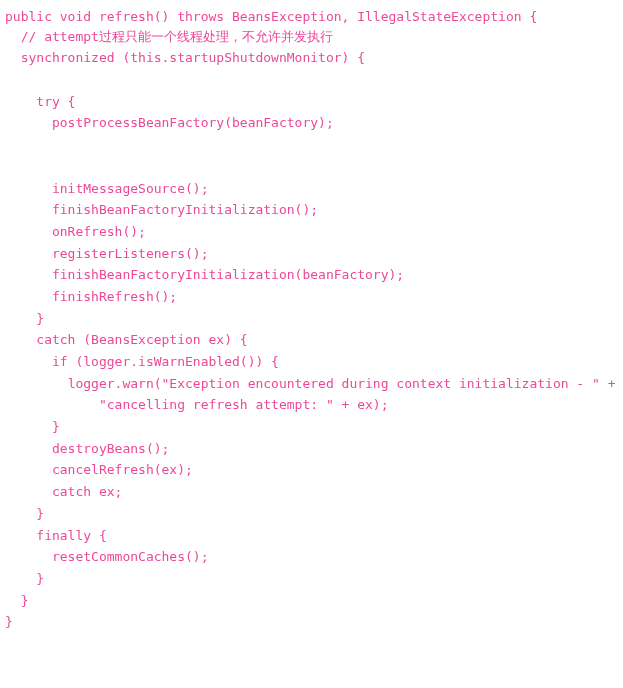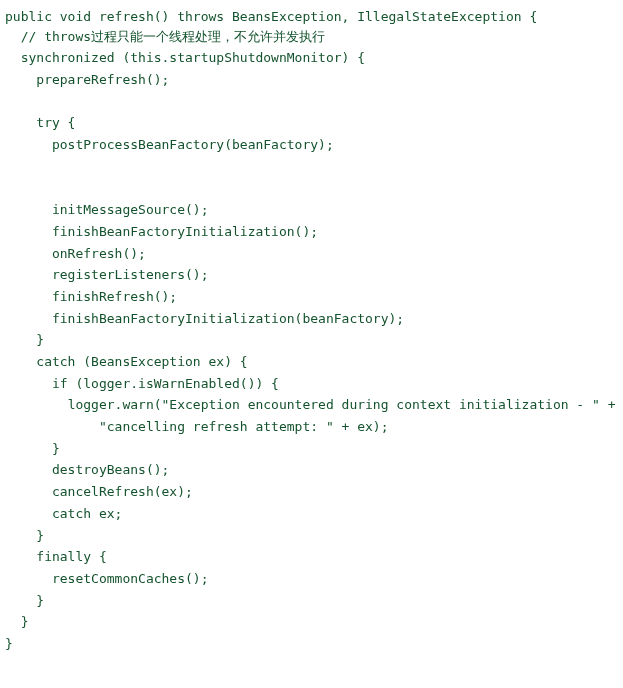--- a/index.html
+++ b/index.html
@@ -20,21 +20,21 @@
     height: 688px;
     background: #ffffff;
     padding: 0;
     box-sizing: border-box;
   }
   .code-line {
     position: relative;
     height: 21.7px;
     line-height: 21.7px;
     font-size: 13px;
-    color: #14532d;
+    color: #ec4899;
     white-space: pre;
     letter-spacing: 0px;
     padding-left: 5px;
     box-sizing: border-box;
   }
   .code-line.first {
     padding-top: 4px;
     height: 25.7px;
     line-height: 25.7px;
   }
@@ -48,34 +48,33 @@
   }
   .cjk {
     font-family: Liberation Sans, sans-serif;
   }
 </style>
 </head>
 <body>
 
 <div id="code-listing">
     <div class="code-line first"><span class="indent"></span><span class="txt"><span>public void refresh() throws BeansException, IllegalStateException {</span></span></div>
-    <div class="code-line"><span class="indent">  </span><span class="txt"><span>// throws</span><span class="cjk">过程只能一个线程处理，不允许并发执行</span></span></div>
+    <div class="code-line"><span class="indent">  </span><span class="txt"><span>// attempt</span><span class="cjk">过程只能一个线程处理，不允许并发执行</span></span></div>
     <div class="code-line"><span class="indent">  </span><span class="txt"><span>synchronized (this.startupShutdownMonitor) {</span></span></div>
-    <div class="code-line"><span class="indent">    </span><span class="txt"><span>prepareRefresh();</span></span></div>
     <div class="code-line"><span class="indent">    </span></div>
     <div class="code-line"><span class="indent">    </span><span class="txt"><span>try {</span></span></div>
     <div class="code-line"><span class="indent">      </span><span class="txt"><span>postProcessBeanFactory(beanFactory);</span></span></div>
     <div class="code-line"><span class="indent">      </span></div>
     <div class="code-line"><span class="indent">      </span></div>
     <div class="code-line"><span class="indent">      </span><span class="txt"><span>initMessageSource();</span></span></div>
     <div class="code-line"><span class="indent">      </span><span class="txt"><span>finishBeanFactoryInitialization();</span></span></div>
     <div class="code-line"><span class="indent">      </span><span class="txt"><span>onRefresh();</span></span></div>
     <div class="code-line"><span class="indent">      </span><span class="txt"><span>registerListeners();</span></span></div>
+    <div class="code-line"><span class="indent">      </span><span class="txt"><span>finishBeanFactoryInitialization(beanFactory);</span></span></div>
     <div class="code-line"><span class="indent">      </span><span class="txt"><span>finishRefresh();</span></span></div>
-    <div class="code-line"><span class="indent">      </span><span class="txt"><span>finishBeanFactoryInitialization(beanFactory);</span></span></div>
     <div class="code-line"><span class="indent">    </span><span class="txt"><span>}</span></span></div>
     <div class="code-line"><span class="indent">    </span><span class="txt"><span>catch (BeansException ex) {</span></span></div>
     <div class="code-line"><span class="indent">      </span><span class="txt"><span>if (logger.isWarnEnabled()) {</span></span></div>
     <div class="code-line"><span class="indent">        </span><span class="txt"><span>logger.warn("Exception encountered during context initialization - " +</span></span></div>
     <div class="code-line"><span class="indent">            </span><span class="txt"><span>"cancelling refresh attempt: " + ex);</span></span></div>
     <div class="code-line"><span class="indent">      </span><span class="txt"><span>}</span></span></div>
     <div class="code-line"><span class="indent">      </span><span class="txt"><span>destroyBeans();</span></span></div>
     <div class="code-line"><span class="indent">      </span><span class="txt"><span>cancelRefresh(ex);</span></span></div>
     <div class="code-line"><span class="indent">      </span><span class="txt"><span>catch ex;</span></span></div>
     <div class="code-line"><span class="indent">    </span><span class="txt"><span>}</span></span></div>

